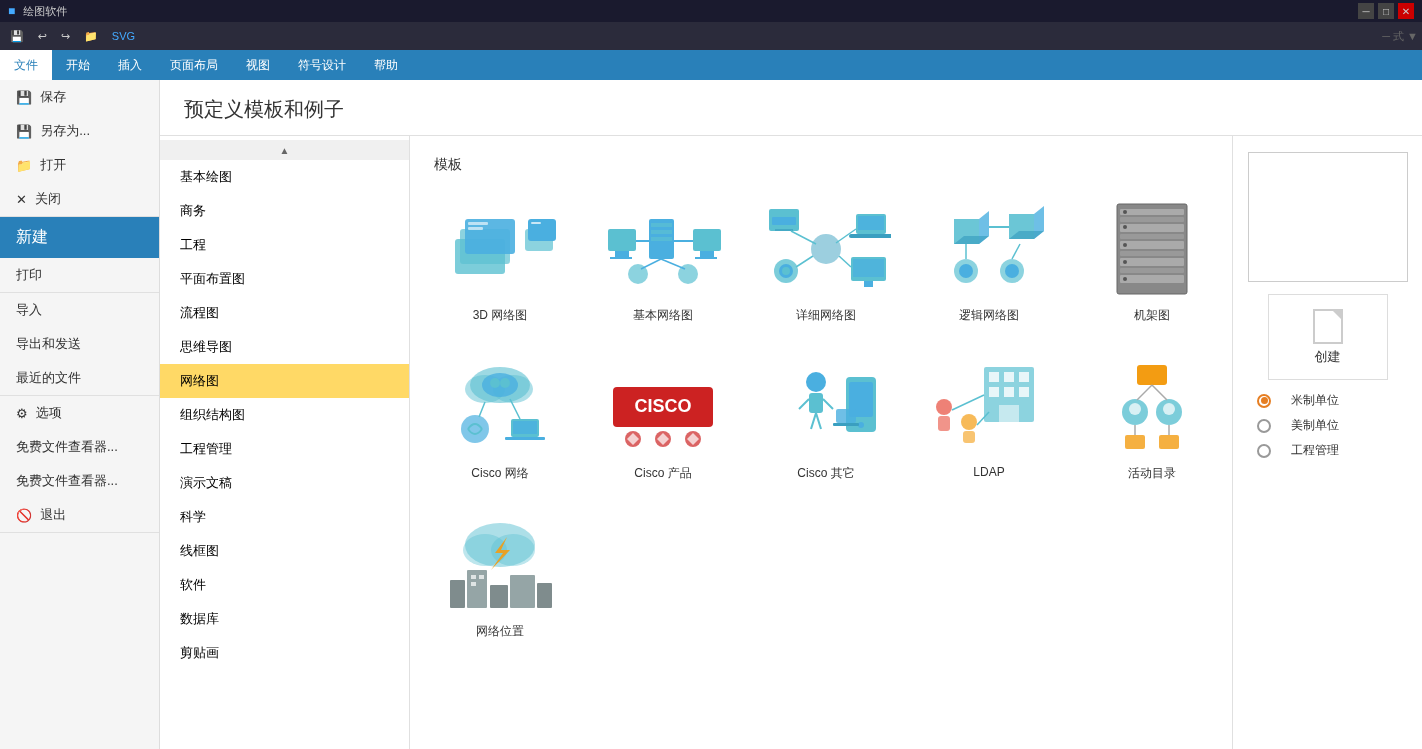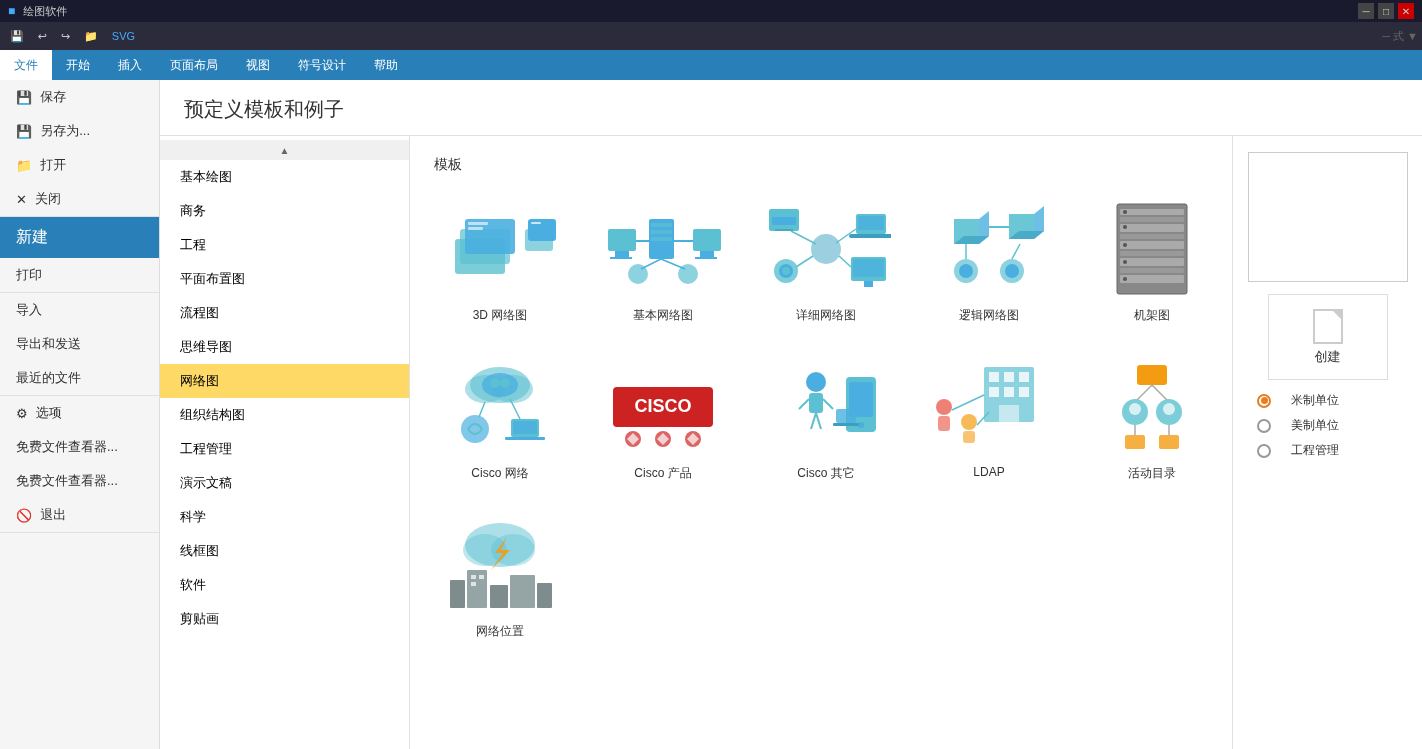--- a/index.html
+++ b/index.html
@@ -382,20 +382,21 @@
         <div class="category-item">平面布置图</div>
         <div class="category-item">流程图</div>
         <div class="category-item">思维导图</div>
         <div class="category-item selected">网络图</div>
         <div class="category-item">组织结构图</div>
         <div class="category-item">工程管理</div>
         <div class="category-item">演示文稿</div>
         <div class="category-item">科学</div>
         <div class="category-item">线框图</div>
         <div class="category-item">软件</div>
+        <div class="category-item">数据库</div>
         <div class="category-item">剪贴画</div>
 
       </div>
 
       <div class="template-grid">
         <div class="template-section-title">模板</div>
         <div class="template-items">
 
           <div class="template-item">
             <div class="template-thumb">

